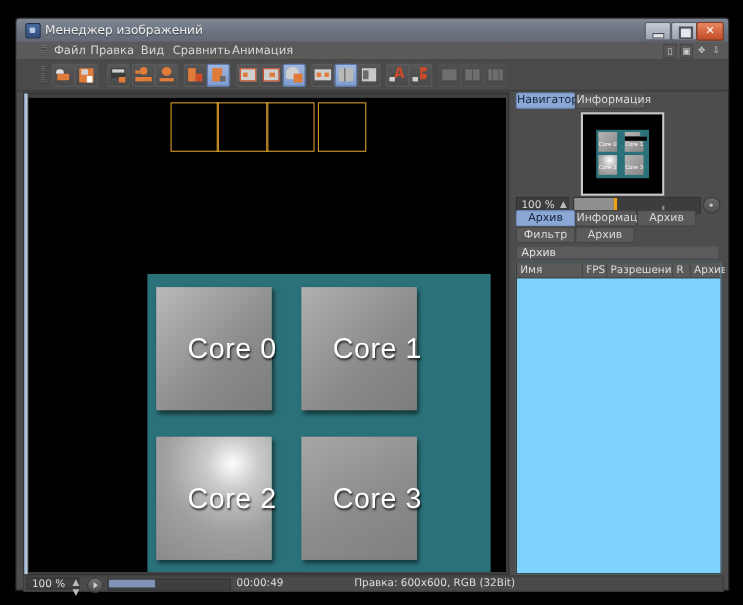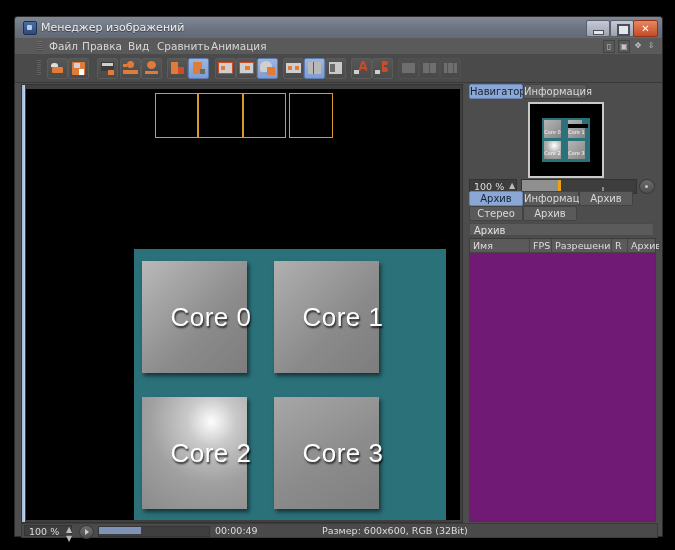--- a/index.html
+++ b/index.html
@@ -106,21 +106,21 @@
   #nav-tick{position:absolute;left:80px;top:7px;width:2px;height:4px;background:#8a8a8a;}
   #nav-btn{position:absolute;left:170px;top:0;width:14px;height:13px;border-radius:50%;
            background:linear-gradient(#6a6a6a,#4f4f4f);border:1px solid #3a3a3a;}
   #nav-btn:after{content:"";position:absolute;left:5px;top:5px;width:3px;height:3px;
            border-radius:50%;background:#c6c6c6;}
 
   #lowerpanel{position:absolute;left:0;top:107px;width:189px;height:330px;}
   #sect-head{position:absolute;left:2px;top:32px;width:185px;height:13px;background:#5b5b5b;
              border:1px solid #4a4a4a;color:#e0e0e0;font-size:10px;line-height:13px;padding-left:4px;
              box-sizing:border-box;}
-  #table{position:absolute;left:2px;top:47px;width:185px;height:282px;background:#701a75;border:1px solid #3c3c3c;}
+  #table{position:absolute;left:2px;top:47px;width:185px;height:282px;background:#7dd3fc;border:1px solid #3c3c3c;}
   #thead{position:absolute;left:0;top:0;width:100%;height:13px;background:#5a5a5a;
          border-bottom:1px solid #444;}
   .th{position:absolute;top:0;height:13px;line-height:13px;color:#ddd;font-size:9.5px;
       border-right:1px solid #474747;padding-left:3px;box-sizing:border-box;white-space:nowrap;overflow:hidden;}
   #row0{position:absolute;left:0;top:14px;width:100%;height:12px;background:#5e5e5e;}
   #row-tree{position:absolute;left:6px;top:3px;width:7px;height:6px;
             border-left:1px solid #8d8d8d;border-bottom:1px solid #8d8d8d;}
   #row-chip{position:absolute;left:17px;top:2px;width:5px;height:8px;background:#d8492a;border:1px solid #9c2f17;}
   #row-name{position:absolute;left:27px;top:0;height:12px;line-height:12px;color:#e2e2e2;font-size:9.5px;}
   #row-res{position:absolute;left:85px;top:0;height:12px;line-height:12px;color:#ddd;font-size:9.5px;}
@@ -336,21 +336,21 @@
       </div>
     </div>
 
     <div id="lowerpanel">
       <div class="tabrow" style="position:absolute;left:0;top:0;width:100%">
         <div class="tab act" style="left:2px;width:52px">Архив</div>
         <div class="tab" style="left:56px;width:54px">Информация</div>
         <div class="tab" style="left:112px;width:52px">Архив</div>
       </div>
       <div class="tabrow" style="position:absolute;left:0;top:15px;width:100%">
-        <div class="tab" style="left:2px;width:52px">Стерео</div>
+        <div class="tab" style="left:2px;width:52px">Фильтр</div>
         <div class="tab" style="left:56px;width:52px">Архив</div>
       </div>
 
       <div id="sect-head">Архив</div>
 
       <div id="table">
         <div id="thead">
           <div class="th" style="left:0px;width:60px">Имя</div>
           <div class="th" style="left:60px;width:22px">FPS</div>
           <div class="th" style="left:82px;width:60px">Разрешение</div>
@@ -362,16 +362,16 @@
   </div>
 
   <div id="statusbar">
     <div id="st-zoom">100 %</div>
     <div id="st-spin">▲<br>▼</div>
     <div id="st-play"></div>
     <div id="st-track">
       <div id="st-fill"></div>
     </div>
     <div id="st-time">00:00:49</div>
-    <div id="st-size">Размер: 600x600, RGB (32Bit)</div>
+    <div id="st-size">Правка: 600x600, RGB (32Bit)</div>
   </div>
 
 </div>
 
 </body></html>

